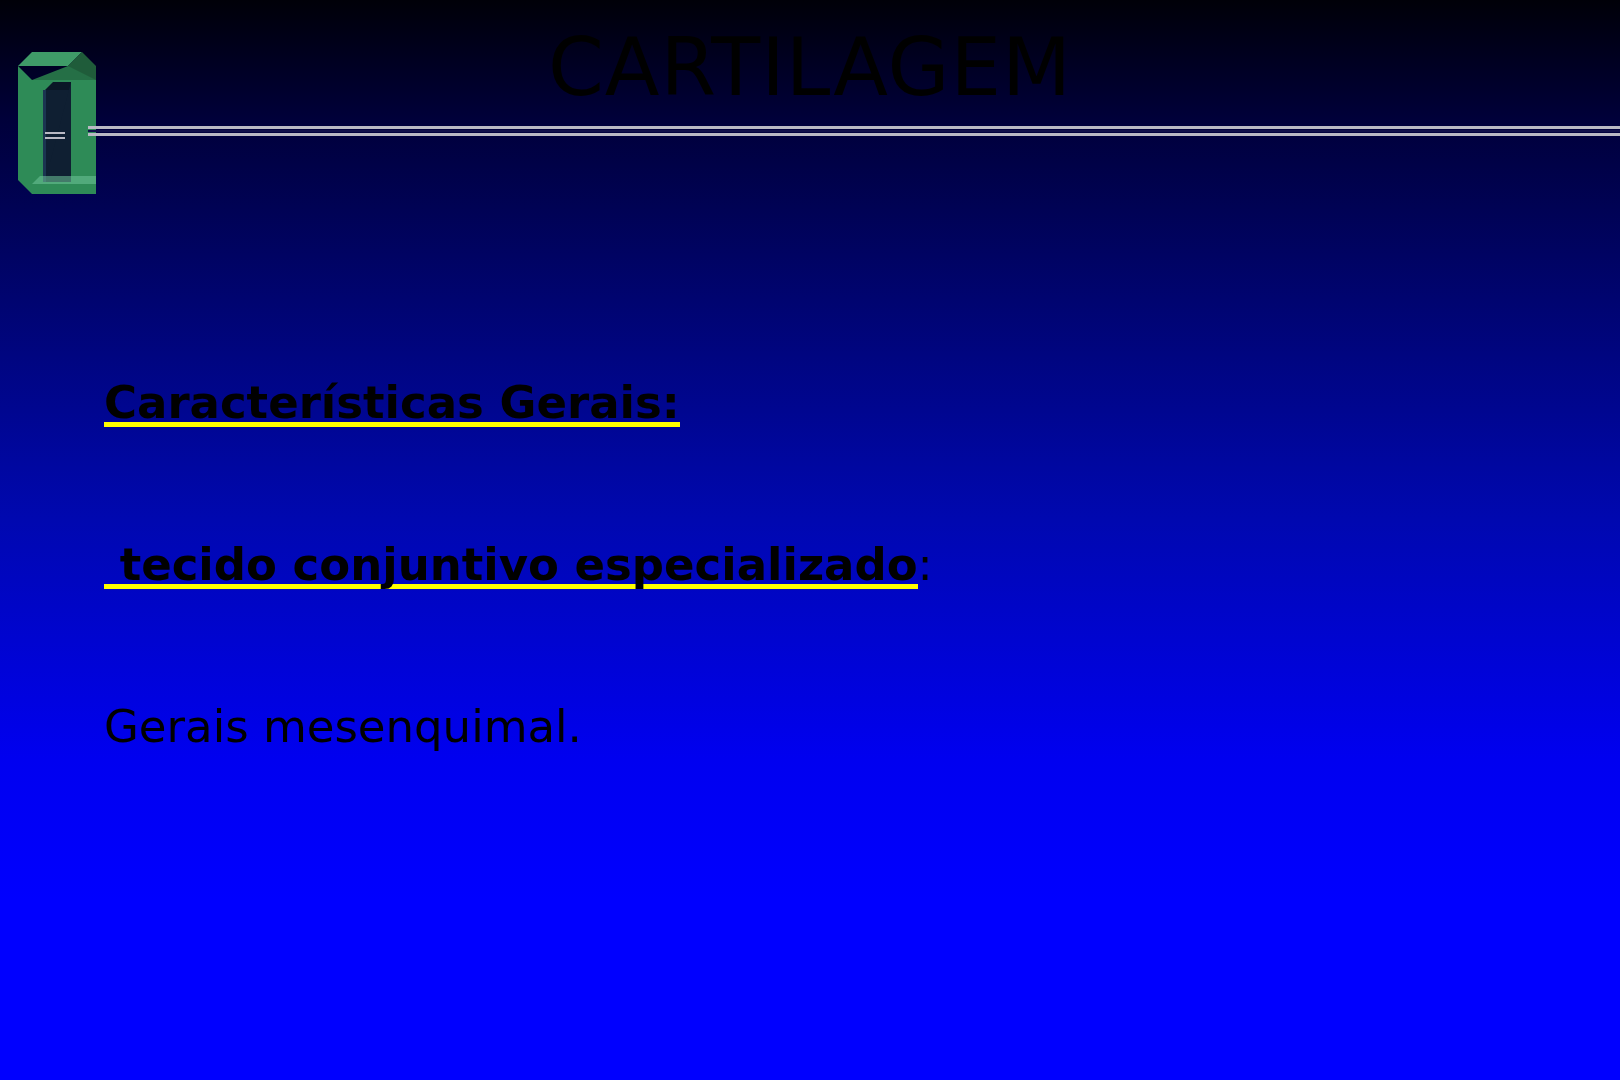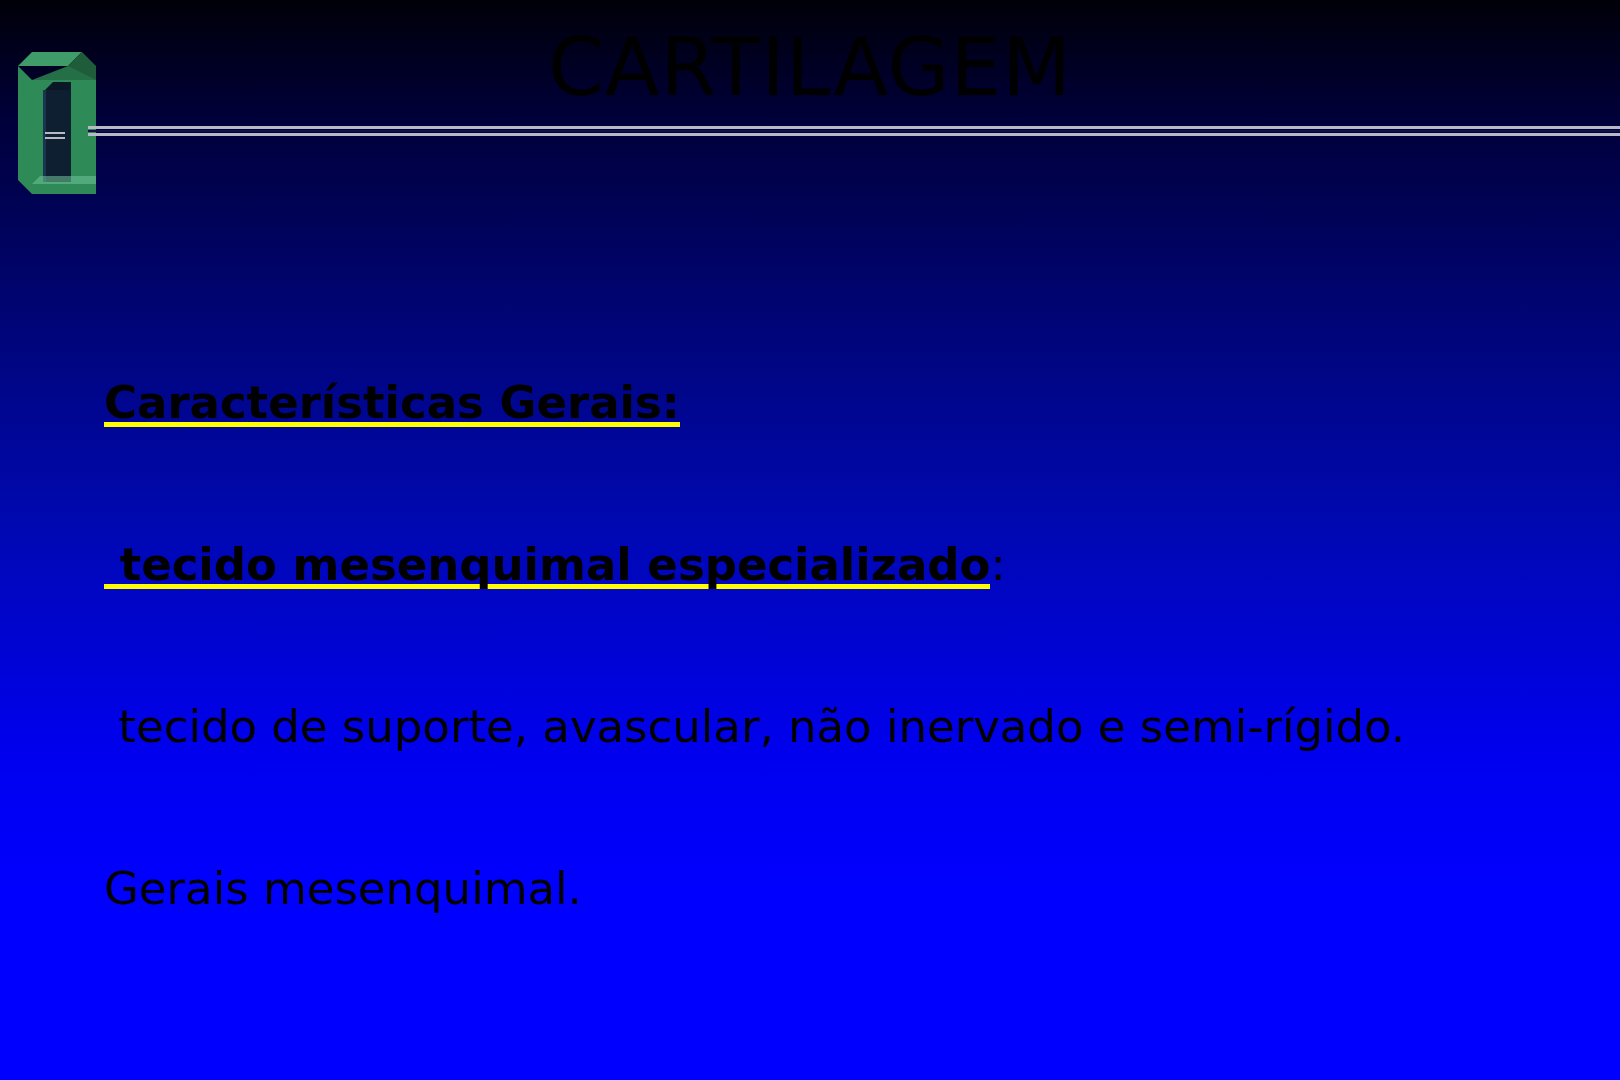--- a/index.html
+++ b/index.html
@@ -134,22 +134,21 @@
   <div class="title">CARTILAGEM</div>
 
   <div class="rule">
     <div class="ln a"></div>
     <div class="shade"></div>
     <div class="ln b"></div>
   </div>
 
   <div class="body">
     <div class="line"><span class="u">Características Gerais:</span><span></span></div>
-    <div class="line"><span class="u"> tecido mesenquimal especializado</span><span>:</span></div>
-    <div class="line"><span class="u" style="background-image: none;"></span><span> tecido de suporte, avascular, não inervado e semi-rígido.</span></div>
+    <div class="line"><span class="u"> tecido conjuntivo especializado</span><span>:</span></div>
     <div class="line"><span class="u" style="background-image: none;"></span><span>Gerais mesenquimal.</span></div>
     
     
     
     
     
   </div>
 
 </div>
 

